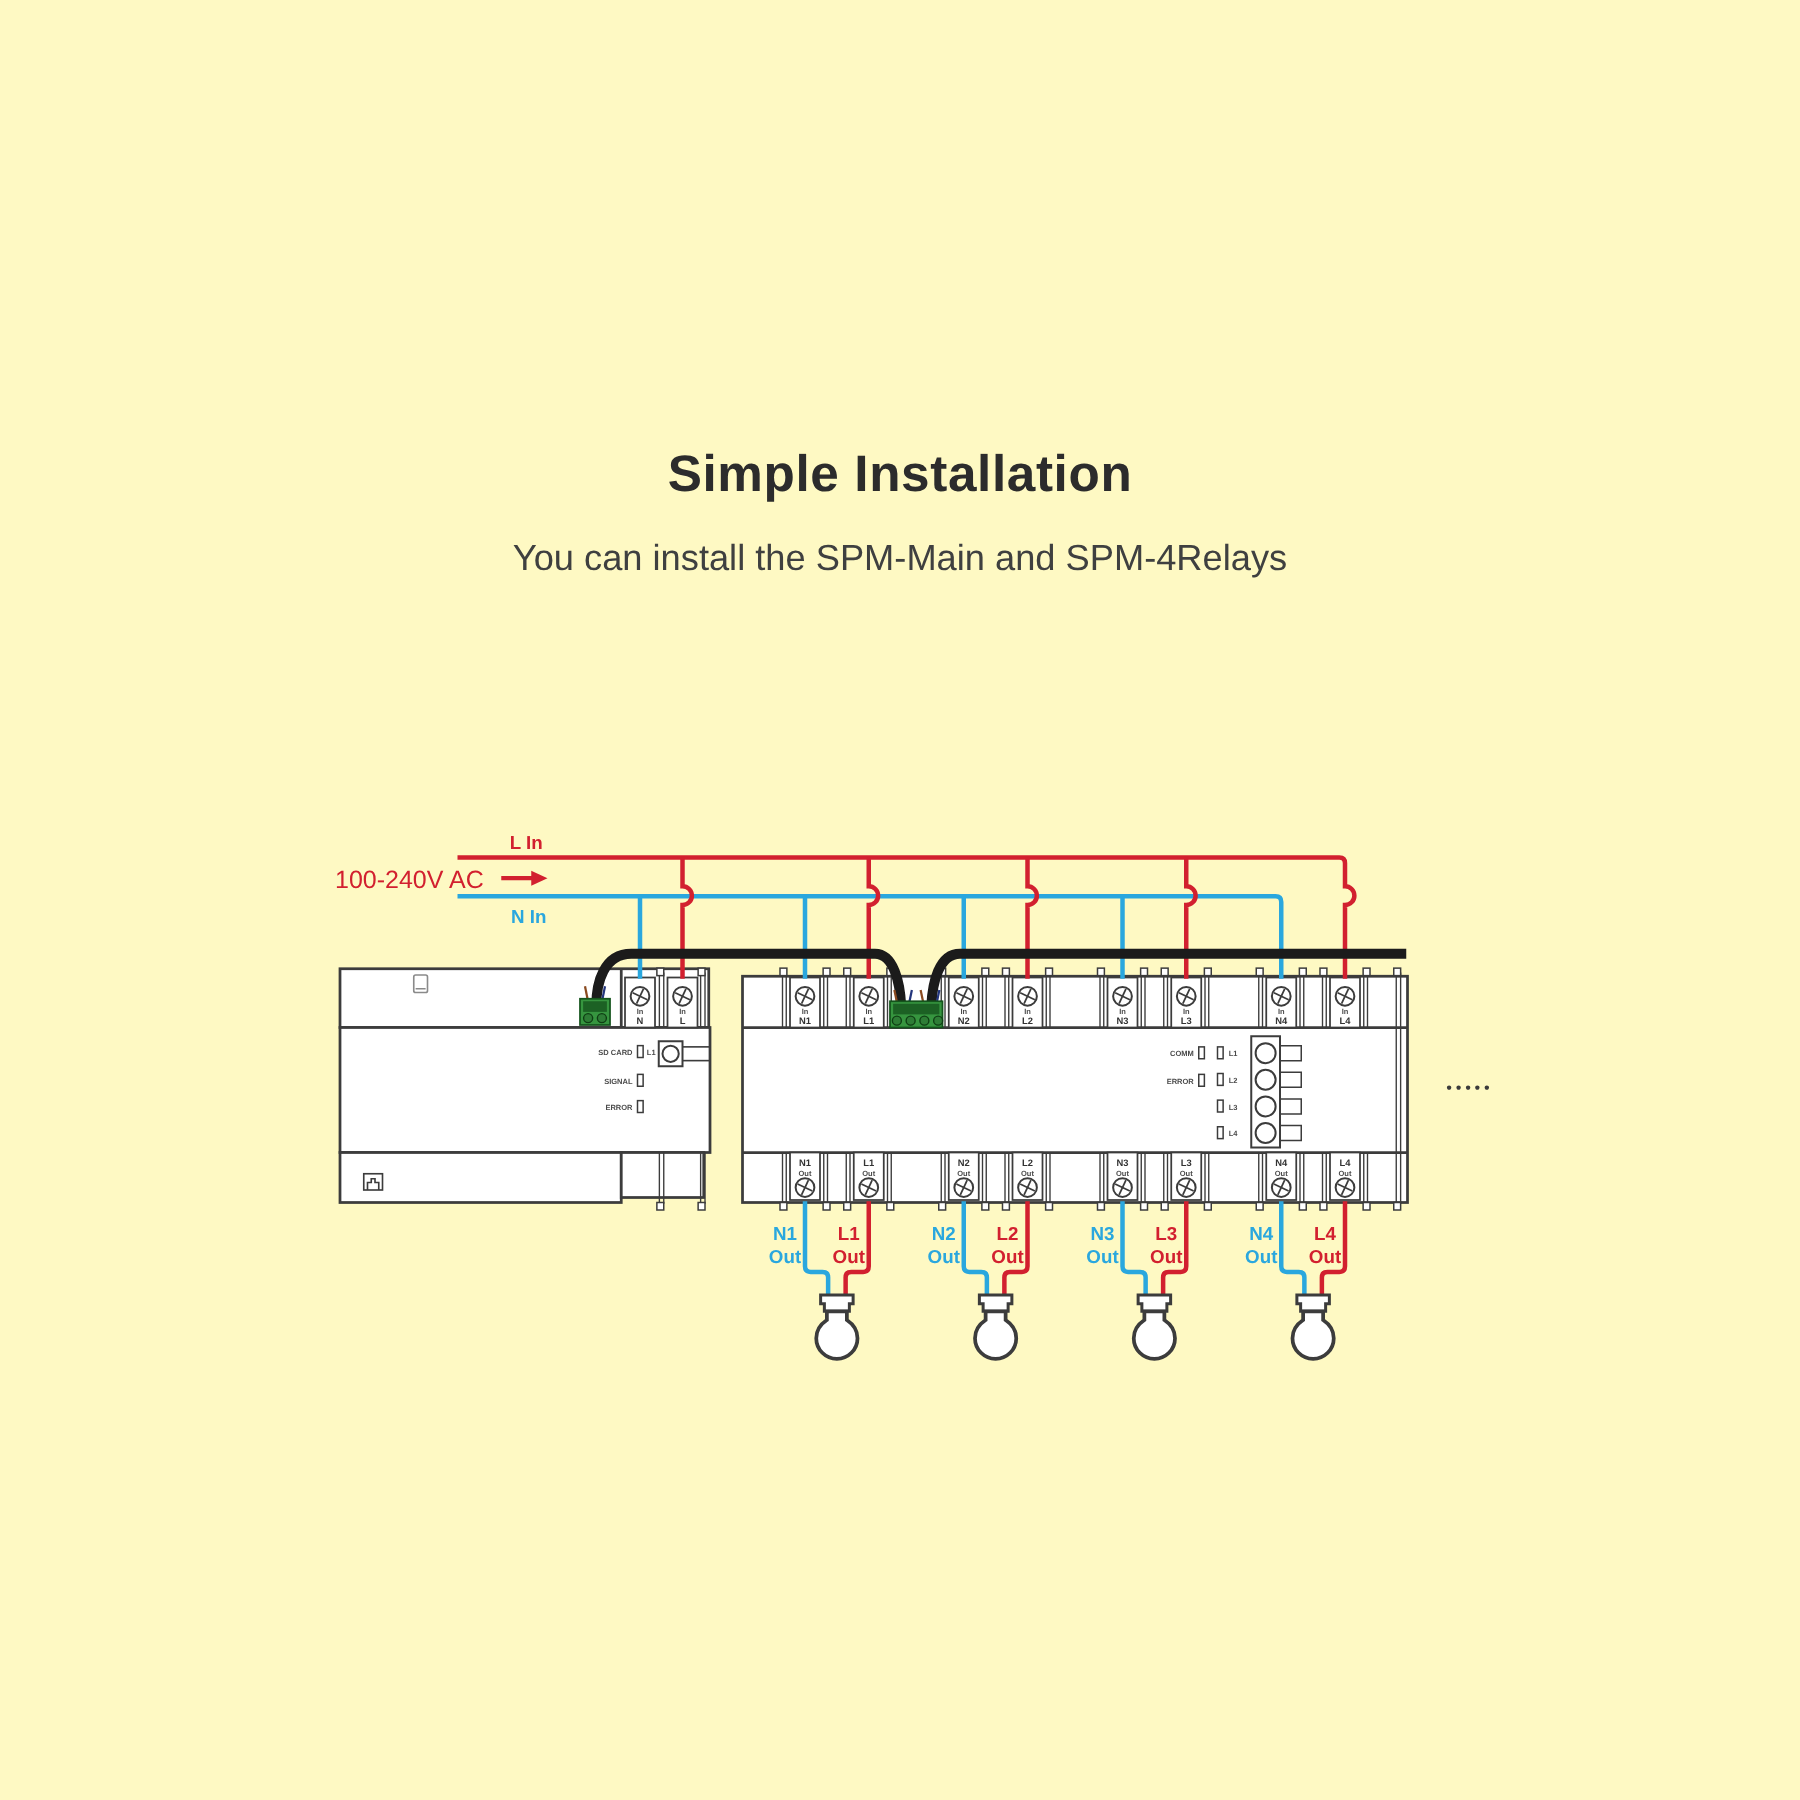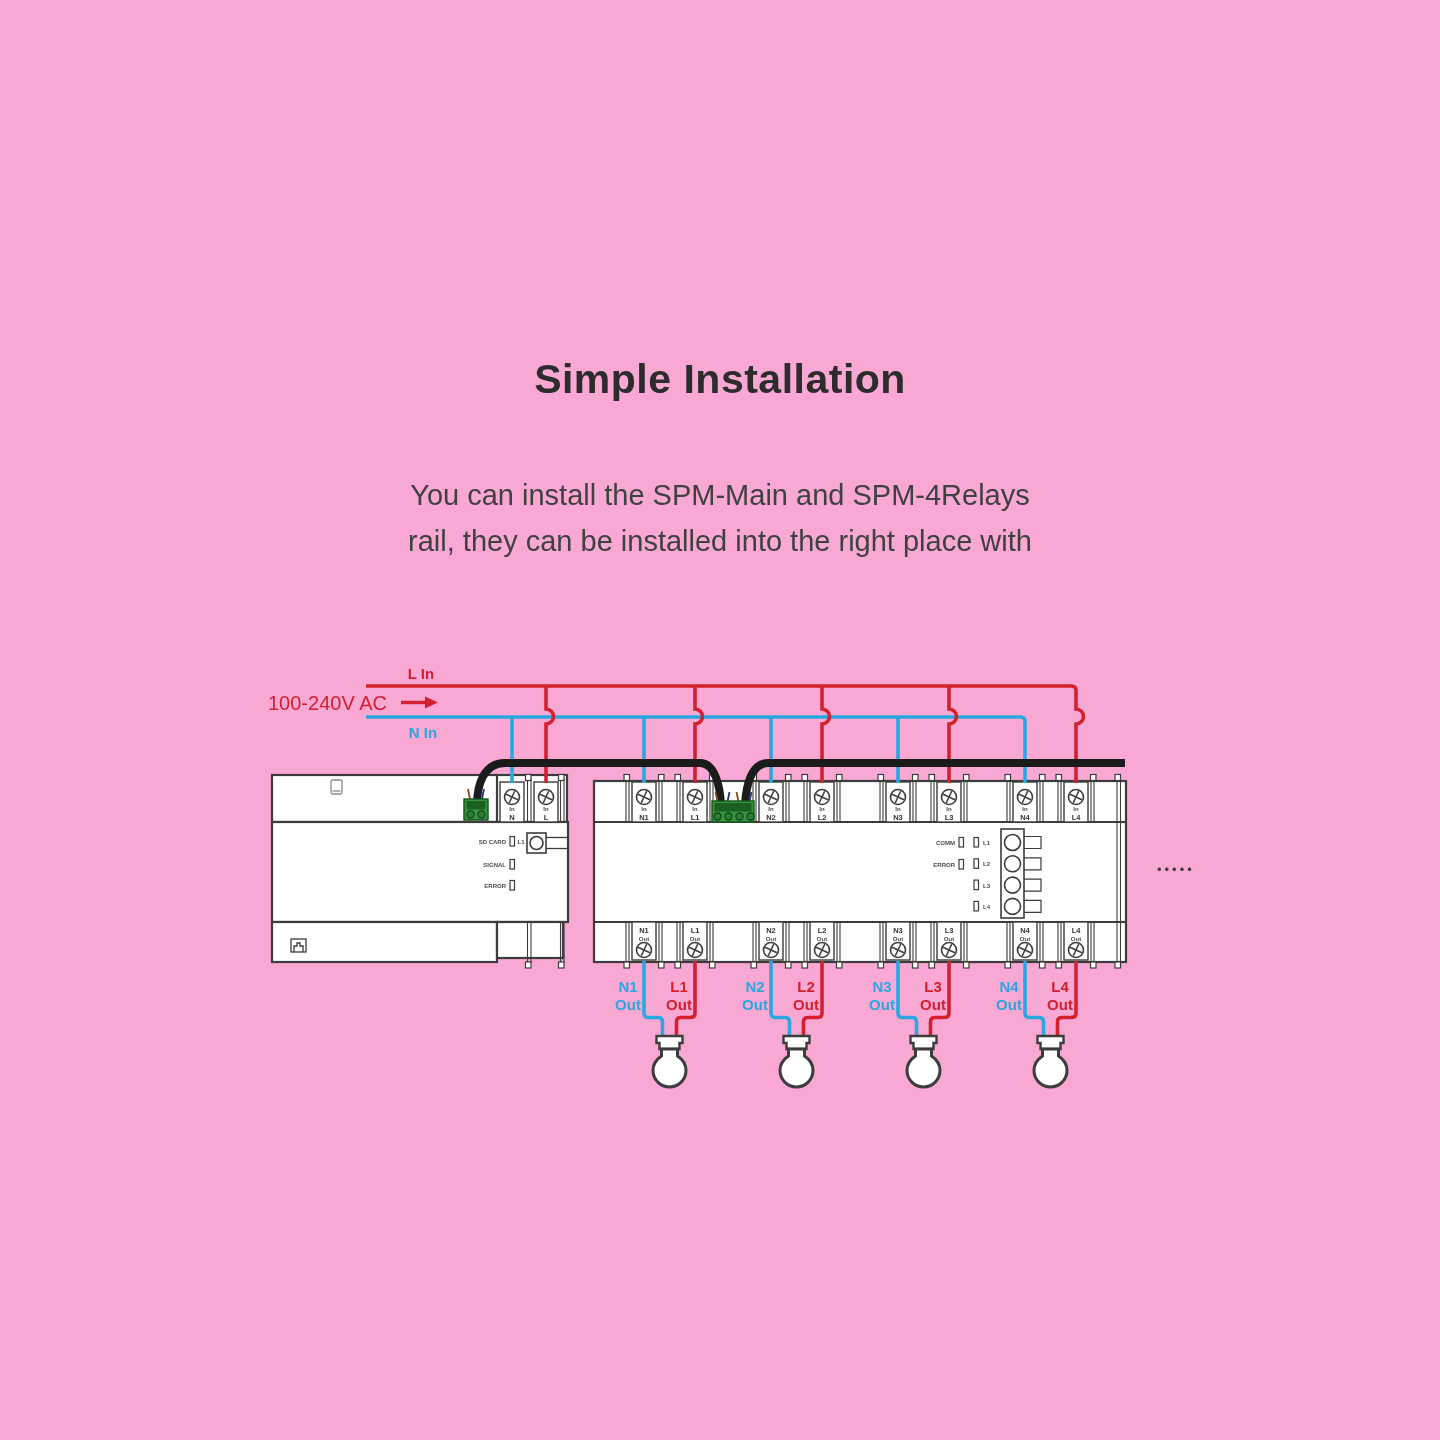--- a/index.html
+++ b/index.html
@@ -1,42 +1,41 @@
 <!DOCTYPE html>
 <html><head>
 <meta charset="utf-8">
 <style>
   html,body{margin:0;padding:0;background:#ffffff;}
-  .page{position:relative;width:1440px;height:1440px;background:#f9a8d4;overflow:hidden;
+  .page{position:relative;width:1440px;height:1440px;background:#fef9c3;overflow:hidden;
         font-family:"Liberation Sans", sans-serif;}
   .title{position:absolute;top:356px;left:0;width:100%;text-align:center;
          font-size:41px;font-weight:700;color:#2c2c2c;margin:0;letter-spacing:0.5px;}
   .intro{position:absolute;top:424px;left:0;width:100%;text-align:center;
-         font-size:29px;line-height:46px;color:#3f4040;margin-top:48px;}
+         font-size:29px;line-height:46px;color:#3f4040;}
   svg text{font-family:"Liberation Sans", sans-serif;}
   .t-tiny{font-size:6px;fill:#4a4a4a;font-weight:700;}
   .t-small{font-size:7.5px;fill:#333;font-weight:700;}
   .t-led{font-size:6px;fill:#4a4a4a;font-weight:700;}
   .lbl-red{font-size:15px;font-weight:700;fill:#d2202f;}
   .lbl-blue{font-size:15px;font-weight:700;fill:#2aa7de;}
   .lbl-src{font-size:20px;fill:#d2202f;}
   .out-n{font-size:15px;font-weight:700;fill:#2aa7de;}
   .out-l{font-size:15px;font-weight:700;fill:#d2202f;}
   .dots{font-size:13px;fill:#3b3b3b;letter-spacing:3px;}
 </style>
 </head>
 <body>
 
 <div class="page">
 
   <h1 class="title">Simple Installation</h1>
 
   <div class="intro">
     <div>You can install the SPM-Main and SPM-4Relays</div>
-    <div>rail, they can be installed into the right place with</div>
   </div>
 
   <svg style="position:absolute;left:0;top:630px;" width="1440" height="540" viewBox="0 630 1440 540" xmlns="http://www.w3.org/2000/svg">
 
     <defs>
       <g id="screw">
         <circle r="7.5" fill="#ffffff" stroke="#3c3c3c" stroke-width="1.6"></circle>
         <g transform="rotate(25)" stroke="#3c3c3c" stroke-width="1.4">
           <line x1="-6.5" x2="6.5"></line>
             <line y1="-6.5" y2="6.5"></line>

